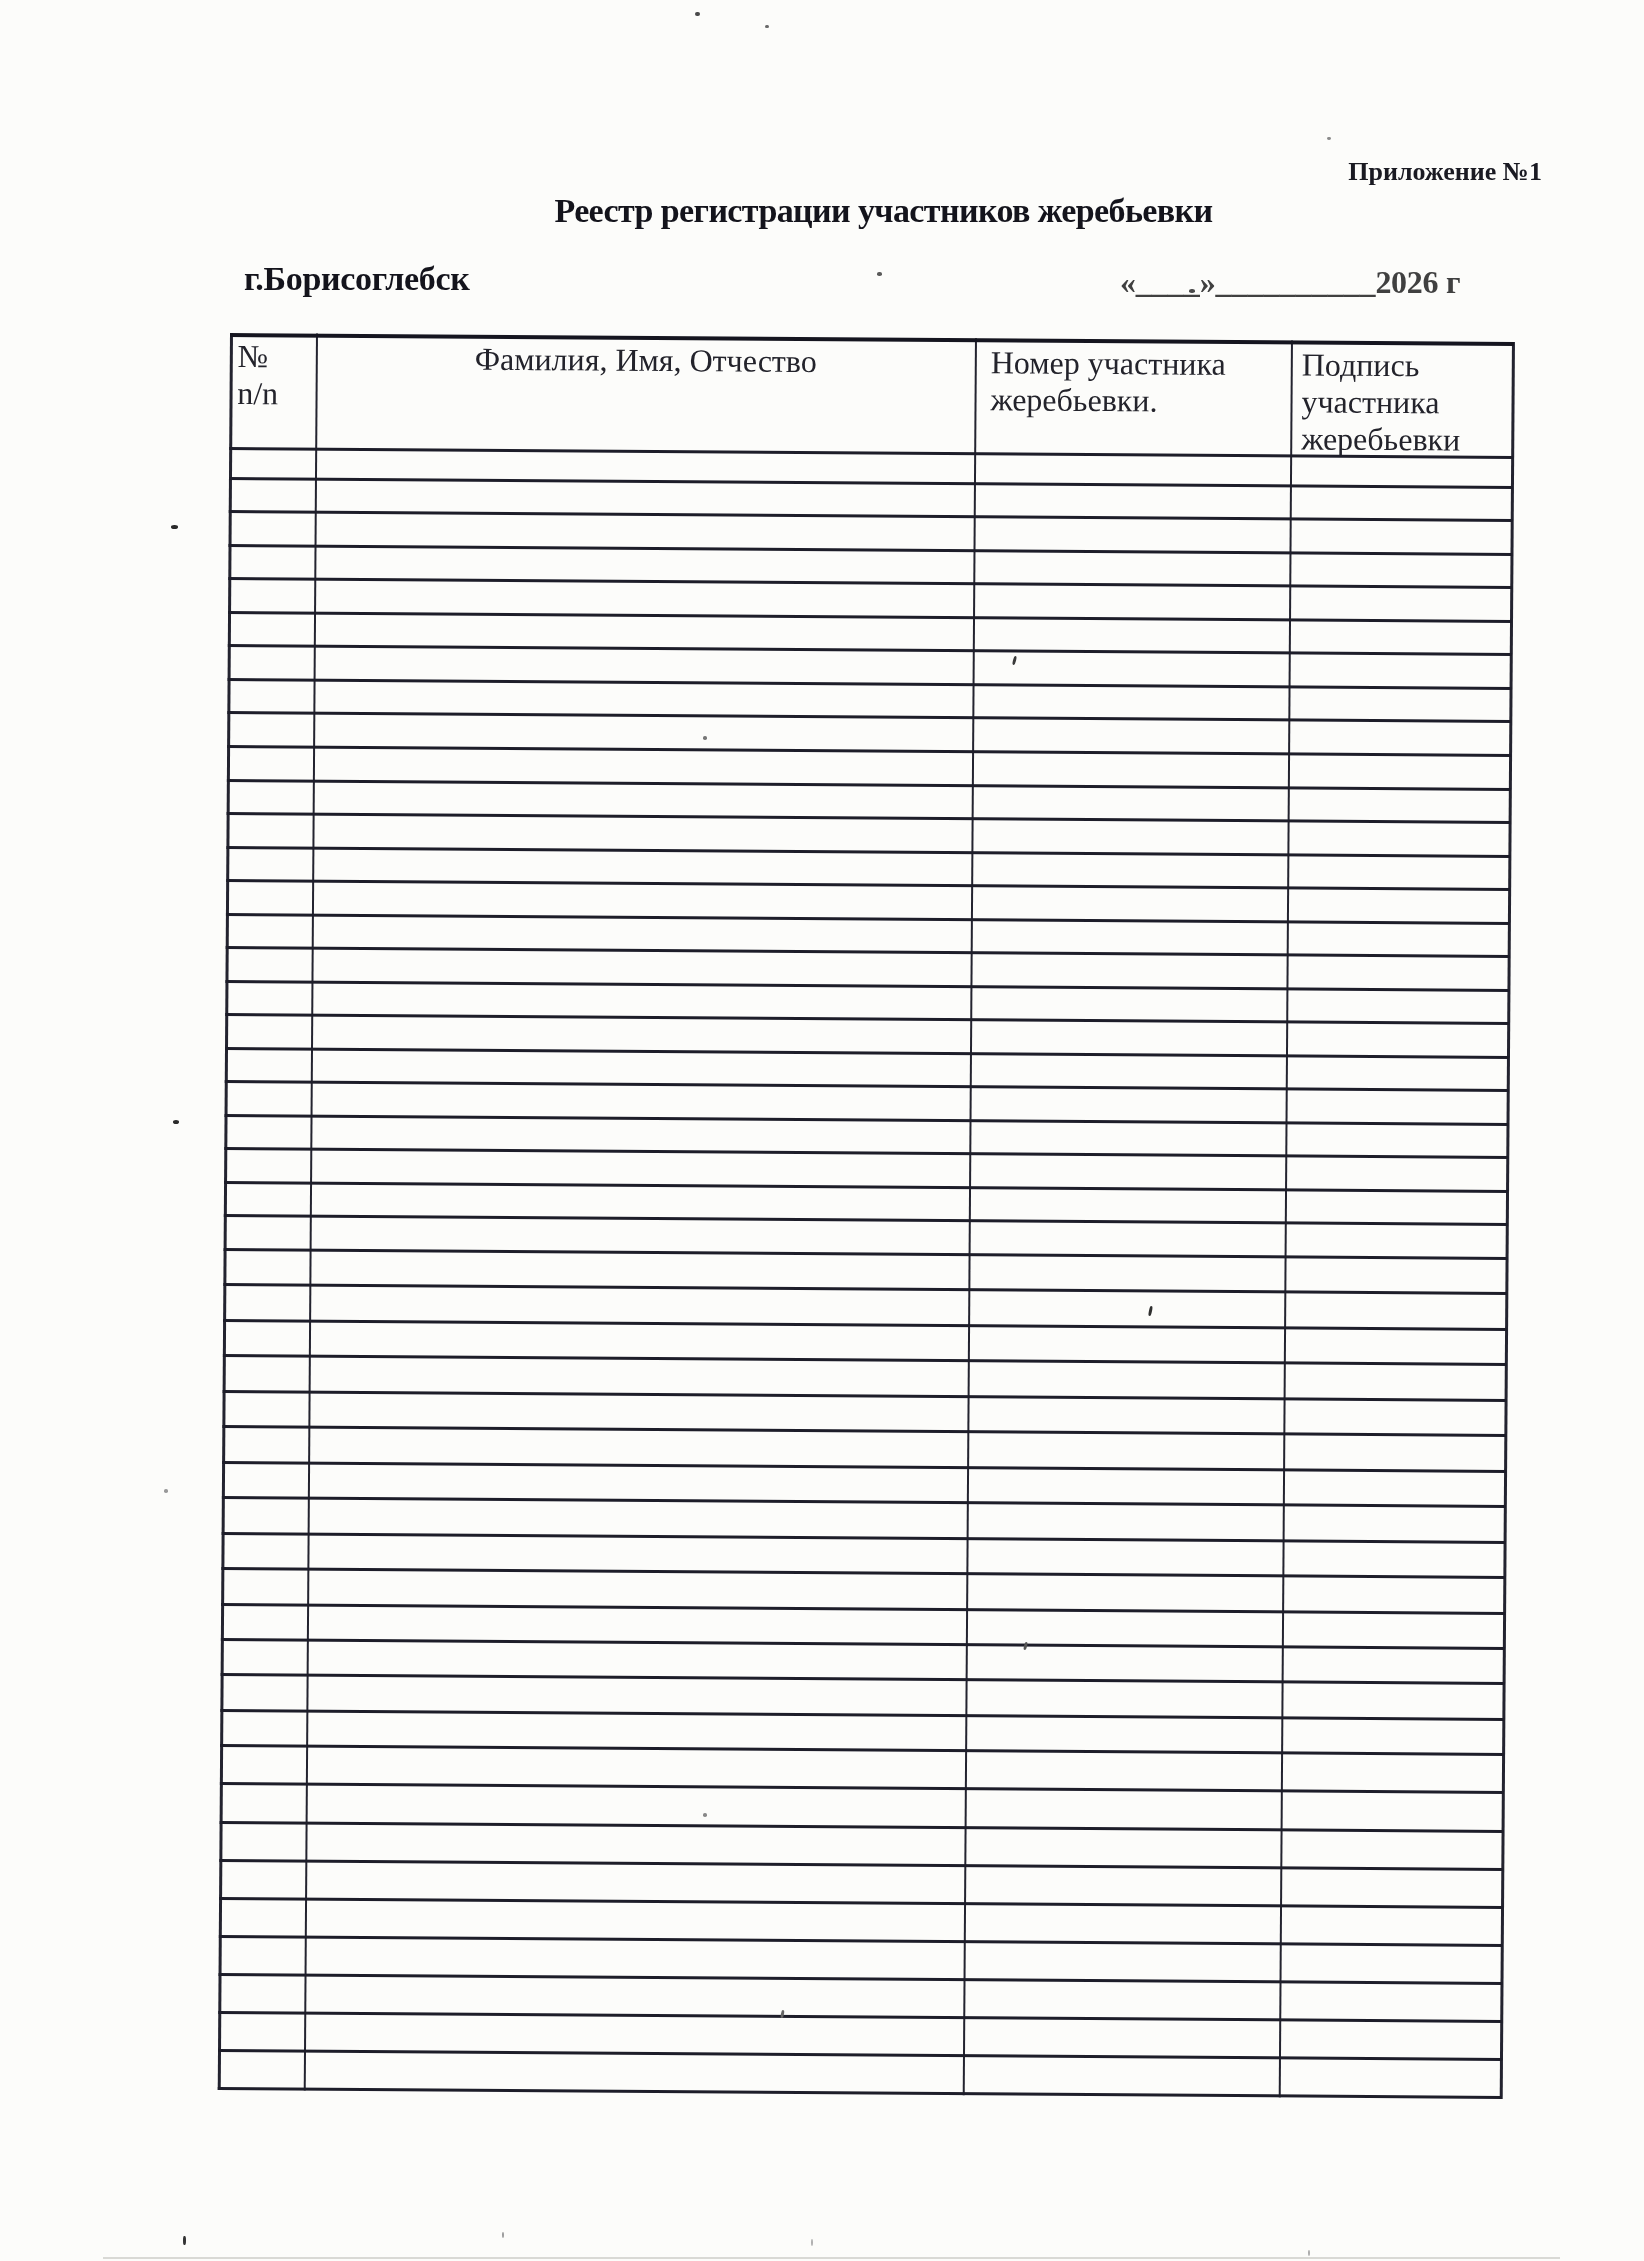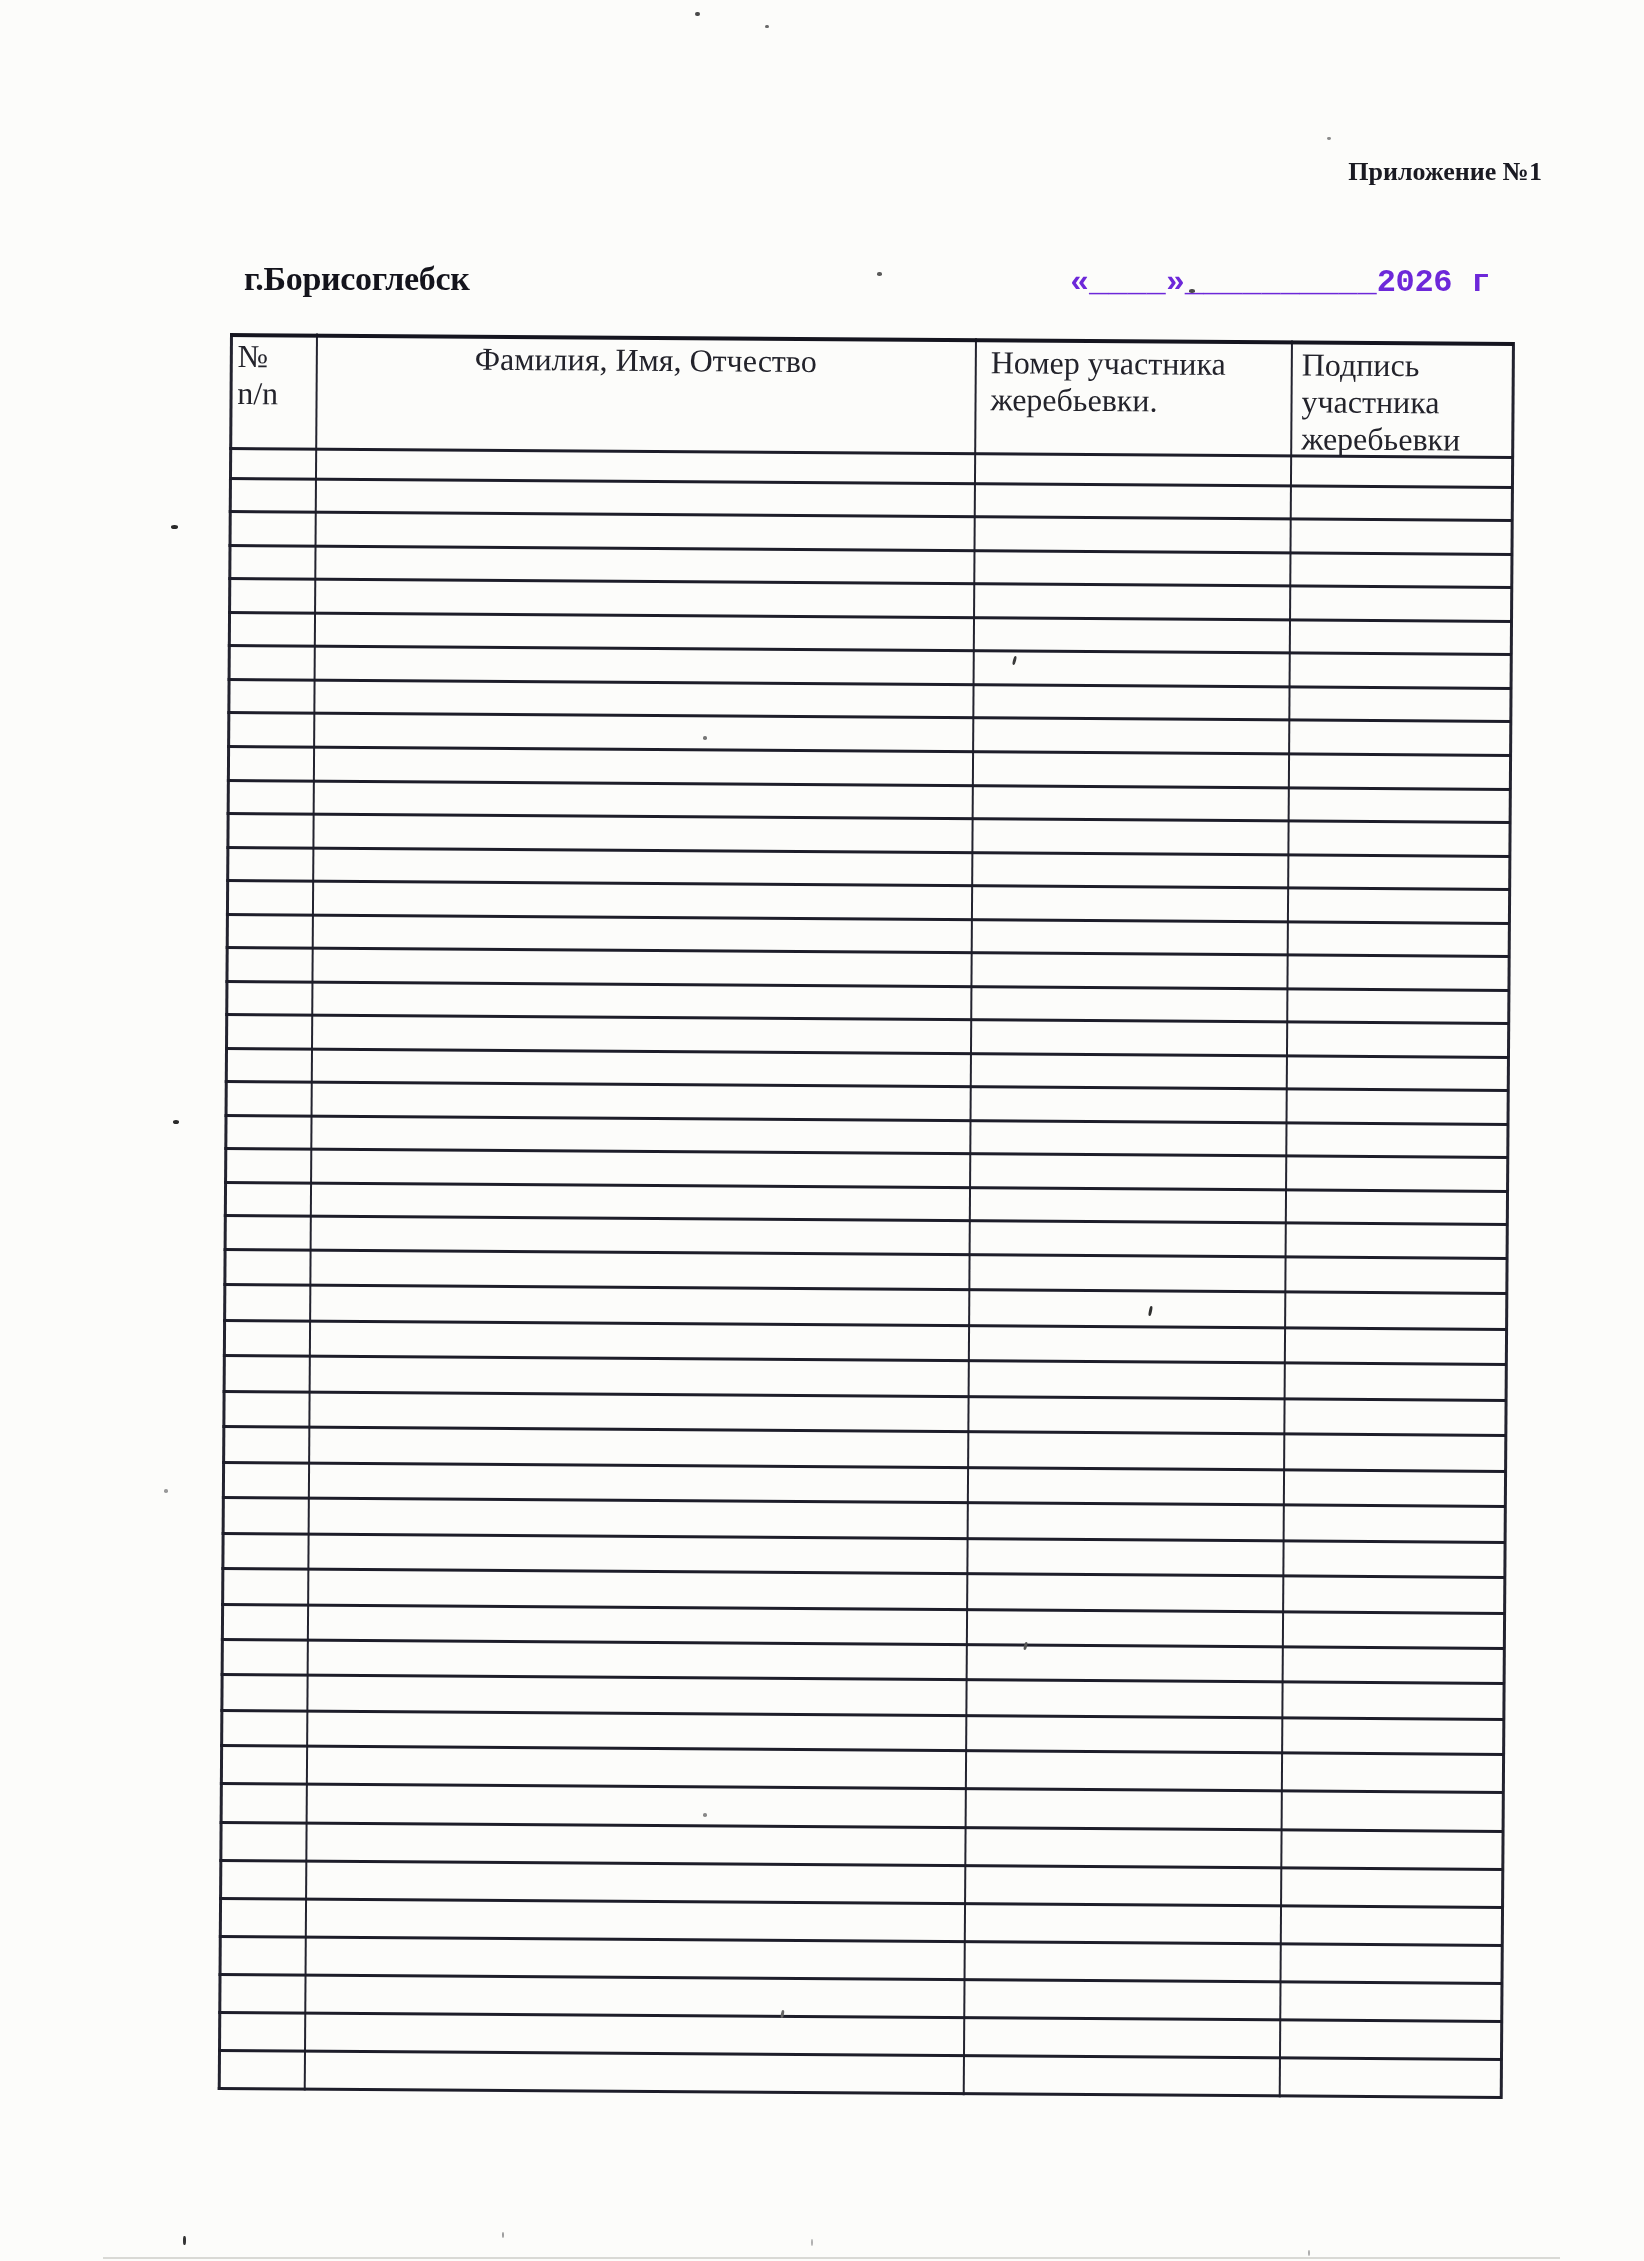--- a/index.html
+++ b/index.html
@@ -19,24 +19,23 @@
   .title{
     position:absolute;left:548px;top:192px;width:671px;
     font-size:34px;font-weight:bold;text-align:center;
     letter-spacing:-0.6px;color:#14141c;white-space:nowrap;
   }
   .city{
     position:absolute;left:244px;top:260px;
     font-size:34px;font-weight:bold;letter-spacing:-0.3px;color:#14141c;
   }
   .dateline{
-    position:absolute;left:1070px;top:264px;
-    font-size:32px;font-weight:bold;color:#6d28d9;white-space:nowrap;
+    position:absolute;left:1120px;top:264px;
+    font-size:32px;font-weight:bold;color:#404040;white-space:nowrap;
     letter-spacing:-0.3px;
-    font-family:Liberation Mono, monospace;
   }
   .dateline .blank{letter-spacing:0;}
   
   .tbl{
     position:absolute;left:230px;top:333px;width:1284px;height:1754px;
     transform:rotate(0.4deg);transform-origin:0 0;
   }
   .vl{position:absolute;top:0;bottom:0;width:1.9px;background:#23232f;}
   .hl{position:absolute;left:0;width:100%;height:2.6px;background:#1d1d29;}
   .hdr-cell{
@@ -45,20 +44,21 @@
   .speck{position:absolute;border-radius:45%;}
   .scan-edge{position:absolute;background:#d9d9d5;}
 </style>
 </head>
 <body>
 
 <div class="page">
 
   <div class="appendix">Приложение №1</div>
 
+  <div class="title">Реестр регистрации участников жеребьевки</div>
 
   <div class="city">г.Борисоглебск</div>
 
   <div class="dateline"><span>«</span><span class="blank">____</span><span>»</span><span class="blank">__________</span><span>2026 г</span></div>
 
   <div class="tbl" id="tbl" style="height: 1757px; width: 1284px;">
     <div class="hdr-cell" style="left:7.7px;top:5.2px;width:74px;">
       <span>№</span><br>
       <span>n/n</span>
     </div>

